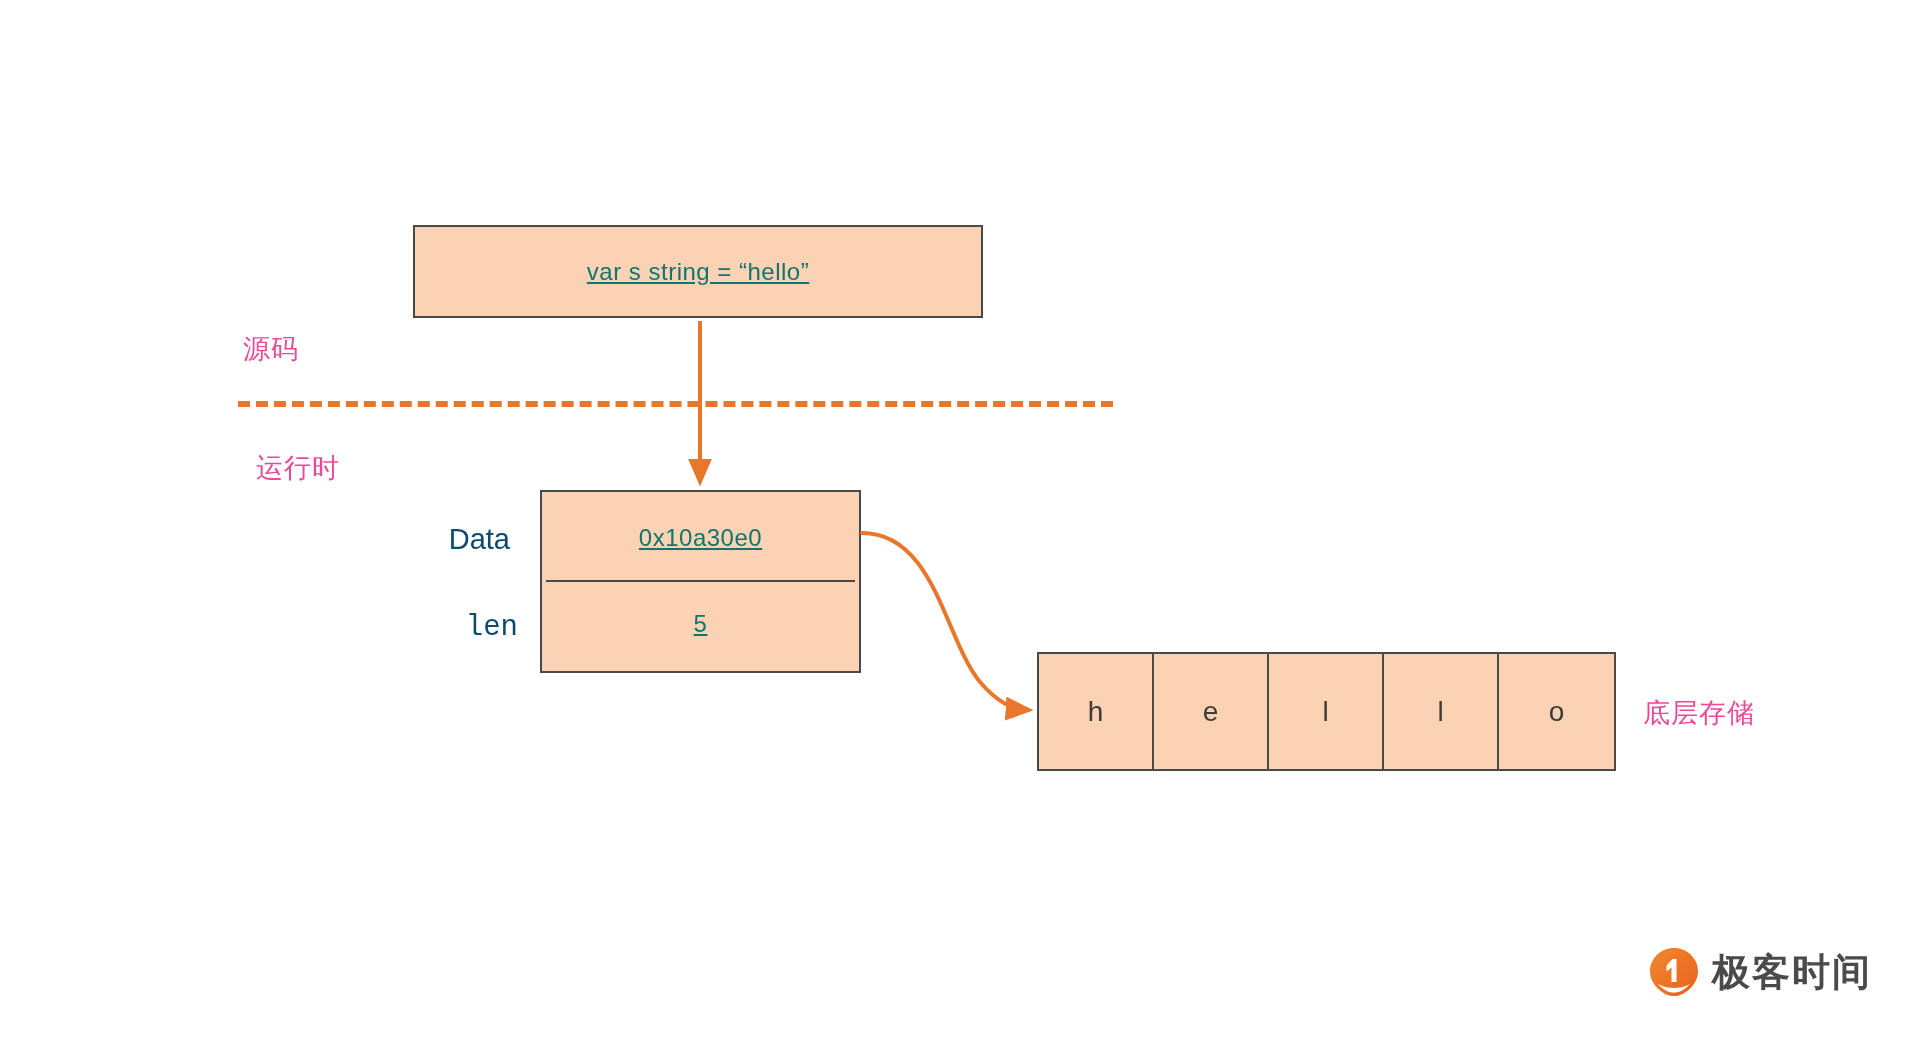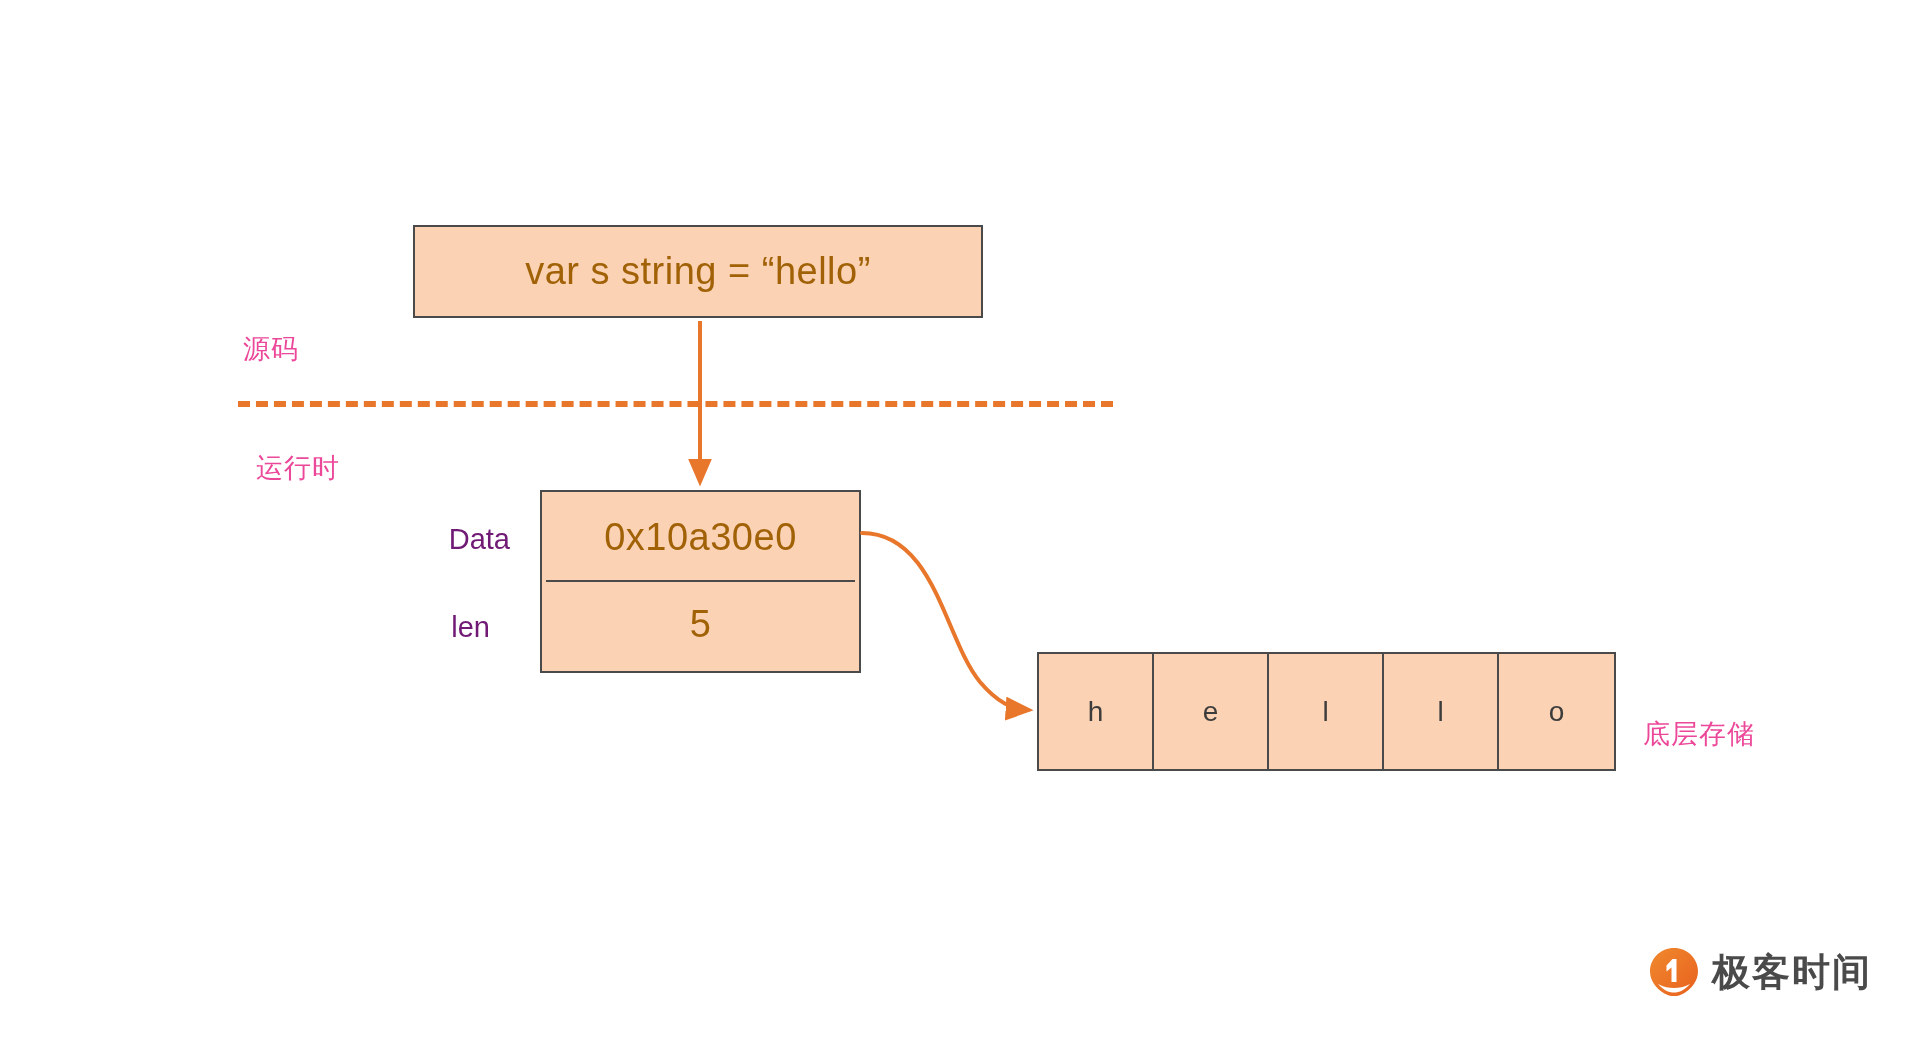--- a/index.html
+++ b/index.html
@@ -25,24 +25,25 @@
   .box {
     position: absolute;
     background: #FBD2B3;
     border: 2px solid #4a4a4a;
     box-sizing: border-box;
     display: flex;
     align-items: center;
     justify-content: center;
   }
   .box-text {
-    font-size: 38px;
-    color: #a16207;
+    font-size: 24px;
+    color: #0f766e;
     letter-spacing: .5px;
     white-space: nowrap;
+    text-decoration: underline;
   }
 
   
   #source-box {
     left: 413px;
     top: 225px;
     width: 570px;
     height: 93px;
   }
 
@@ -64,26 +65,26 @@
     justify-content: center;
   }
   .struct-row.top {
     border-bottom: 2px solid #4a4a4a;
   }
 
   
   .field-label {
     position: absolute;
     font-size: 29px;
-    color: #701a75;
+    color: #0c4a6e;
     text-align: right;
     white-space: nowrap;
   }
   #label-data { left: 380px; top: 523px; width: 130px; }
-  #label-len  { left: 360px; top: 611px; width: 130px; }
+  #label-len  { left: 388px; top: 611px; width: 130px; font-family: Liberation Mono, monospace; }
 
   
   #cells-box {
     position: absolute;
     left: 1037px;
     top: 652px;
     height: 119px;
     display: flex;
     border: 2px solid #4a4a4a;
     box-sizing: border-box;
@@ -105,21 +106,21 @@
   
   .section-label {
     position: absolute;
     font-size: 27px;
     color: #ec4899;
     white-space: nowrap;
     letter-spacing: 1px;
   }
   #label-source-code { left: 243px; top: 331px; }
   #label-runtime     { left: 236px; top: 450px; margin-left: 20px; }
-  #label-storage     { left: 1643px; top: 716px; }
+  #label-storage     { left: 1643px; top: 695px; }
 
   
   #divider {
     position: absolute;
     left: 238px;
     top: 401px;
     width: 875px;
     height: 0;
     border-top: 6px dashed #E8762B;
   }

